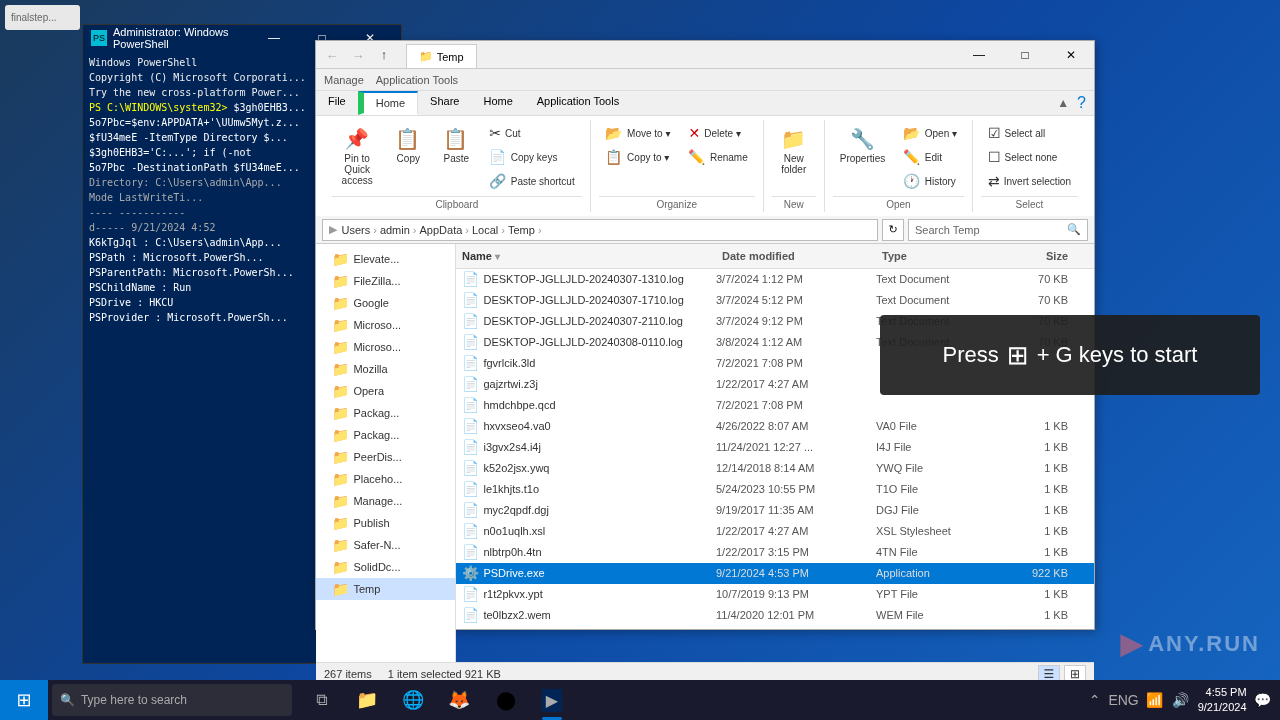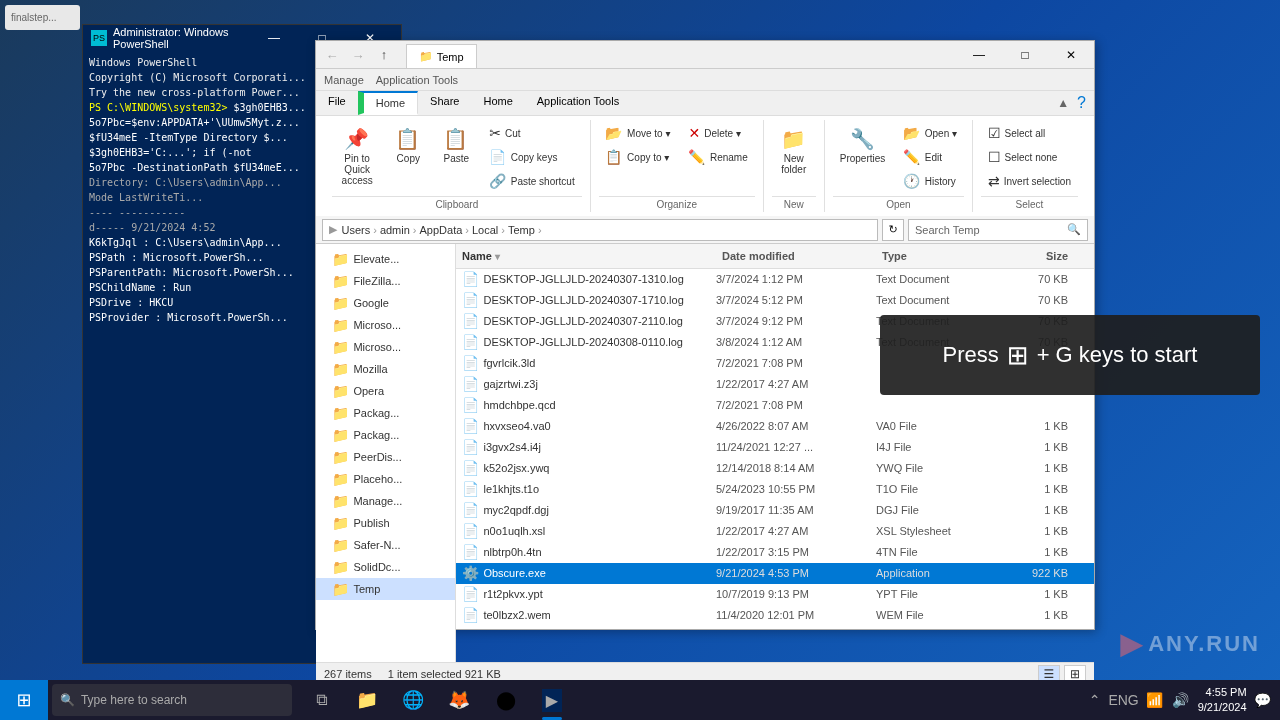--- a/index.html
+++ b/index.html
@@ -523,21 +523,21 @@
               <span>nlbtrp0h.4tn</span>
             </div>
           <div class="col-date">1/22/2017 3:15 PM</div>
           <div class="col-type">4TN File</div>
           <div class="col-size">1 KB</div>
         </div>
 
         <div class="file-row selected">
           <div class="col-name" style="display:flex;align-items:center;padding-left:6px;">
               <span class="file-icon">⚙️</span>
-              <span>Obscure.exe</span>
+              <span>PSDrive.exe</span>
             </div>
           <div class="col-date">9/21/2024 4:53 PM</div>
           <div class="col-type">Application</div>
           <div class="col-size">922 KB</div>
         </div>
         <div class="file-row">
           <div class="col-name" style="display:flex;align-items:center;padding-left:6px;">
               <span class="file-icon">📄</span>
               <span>r1t2pkvx.ypt</span>
             </div>

